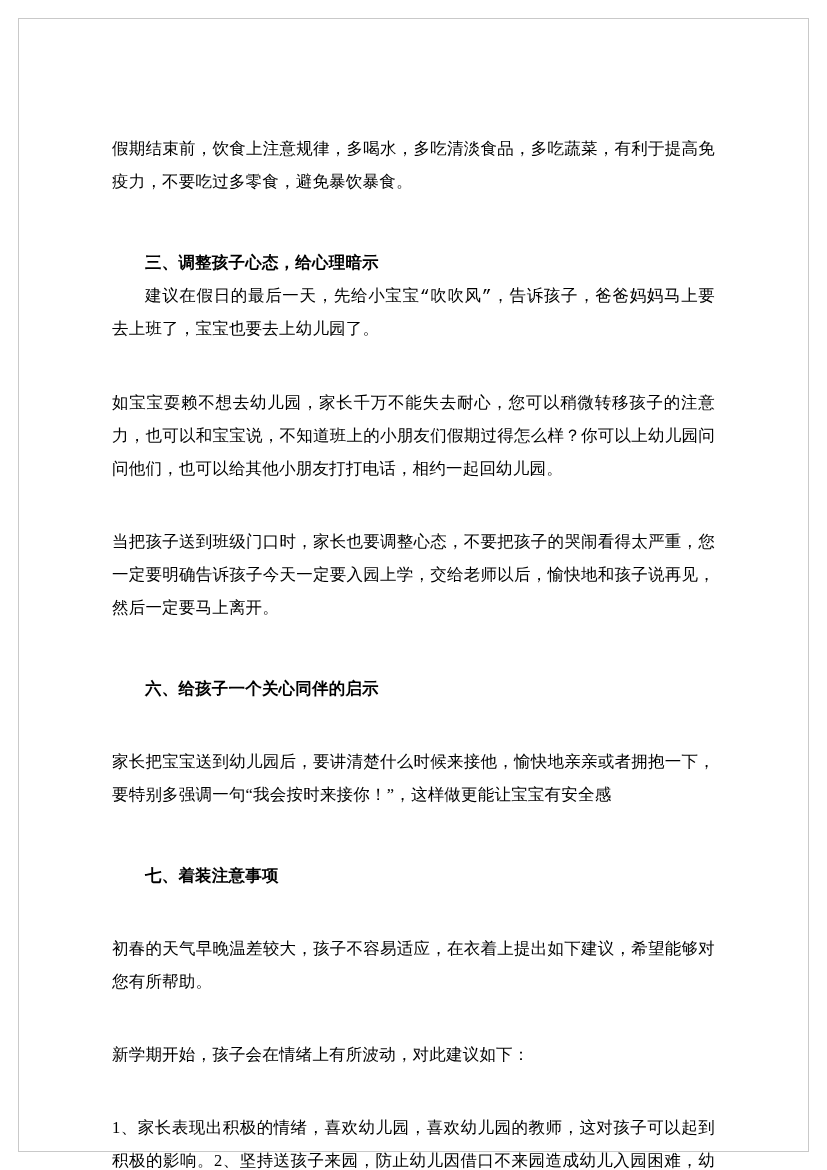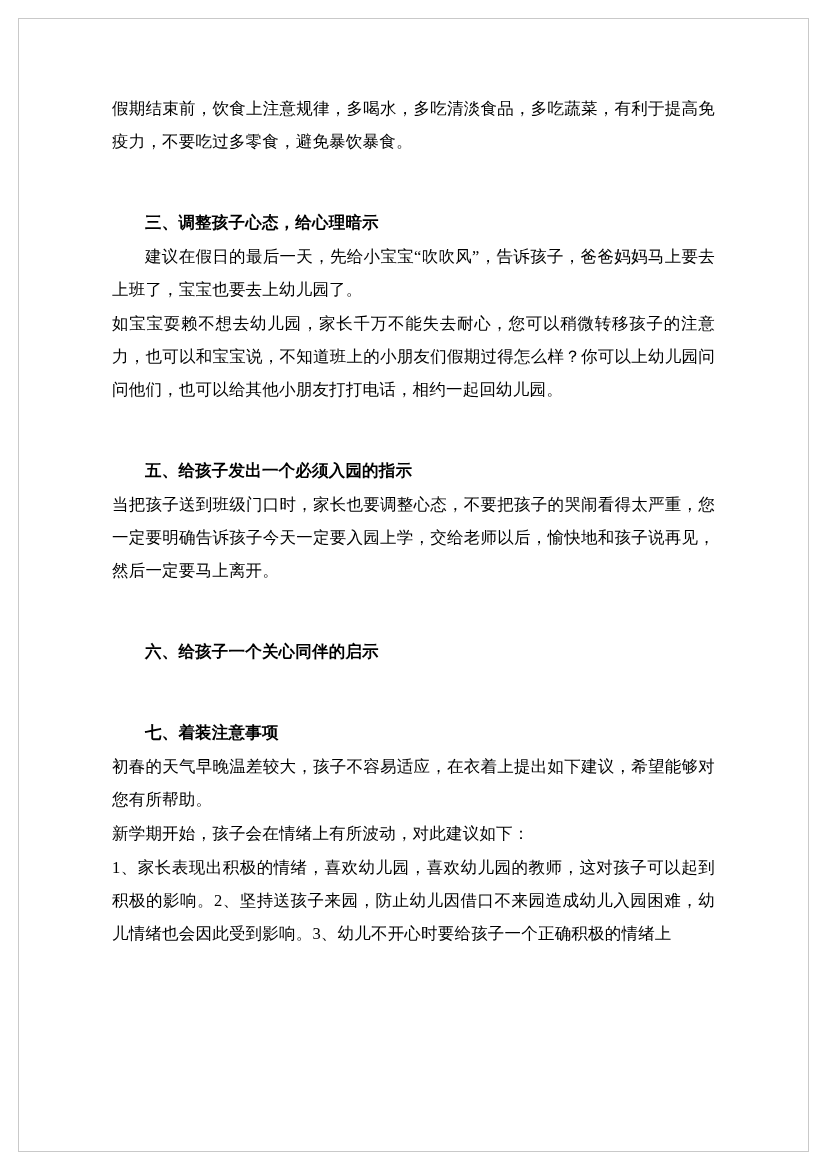--- a/index.html
+++ b/index.html
@@ -38,41 +38,43 @@
   p {
     margin: 0 0 1px 0;
     font-size: 16.5px;
     line-height: 33px;
     text-align: justify;
     letter-spacing: 0.2px;
     word-break: break-all;
   }
   p.indent {
     text-indent: 2em;
+    font-family: Liberation Mono, monospace;
   }
   p.heading {
     text-indent: 2em;
     font-weight: bold;
     margin-top: 48px;
   }
   p.flush {
     text-indent: 0;
+    margin-top: 40px;
   }
 </style>
 </head>
 <body>
 
 <div class="page">
   <div class="border-frame"></div>
   <div class="doc-body">
     <p class="flush">假期结束前，饮食上注意规律，多喝水，多吃清淡食品，多吃蔬菜，有利于提高免疫力，不要吃过多零食，避免暴饮暴食。</p>
     <p class="heading">三、调整孩子心态，给心理暗示</p>
     <p class="indent">建议在假日的最后一天，先给小宝宝“吹吹风”，告诉孩子，爸爸妈妈马上要去上班了，宝宝也要去上幼儿园了。</p>
     <p class="flush">如宝宝耍赖不想去幼儿园，家长千万不能失去耐心，您可以稍微转移孩子的注意力，也可以和宝宝说，不知道班上的小朋友们假期过得怎么样？你可以上幼儿园问问他们，也可以给其他小朋友打打电话，相约一起回幼儿园。</p>
-    <p class="heading">五、给孩子发出一个必须入园的指示</p>
     <p class="flush">当把孩子送到班级门口时，家长也要调整心态，不要把孩子的哭闹看得太严重，您一定要明确告诉孩子今天一定要入园上学，交给老师以后，愉快地和孩子说再见，然后一定要马上离开。</p>
     <p class="heading">六、给孩子一个关心同伴的启示</p>
+    <p class="flush">家长把宝宝送到幼儿园后，要讲清楚什么时候来接他，愉快地亲亲或者拥抱一下，要特别多强调一句“我会按时来接你！”，这样做更能让宝宝有安全感</p>
     <p class="heading">七、着装注意事项</p>
     <p class="flush">初春的天气早晚温差较大，孩子不容易适应，在衣着上提出如下建议，希望能够对您有所帮助。</p>
     <p class="flush">新学期开始，孩子会在情绪上有所波动，对此建议如下：</p>
     <p class="flush">1、家长表现出积极的情绪，喜欢幼儿园，喜欢幼儿园的教师，这对孩子可以起到积极的影响。2、坚持送孩子来园，防止幼儿因借口不来园造成幼儿入园困难，幼儿情绪也会因此受到影响。3、幼儿不开心时要给孩子一个正确积极的情绪上</p>
   </div>
 </div>
 
 </body></html>

